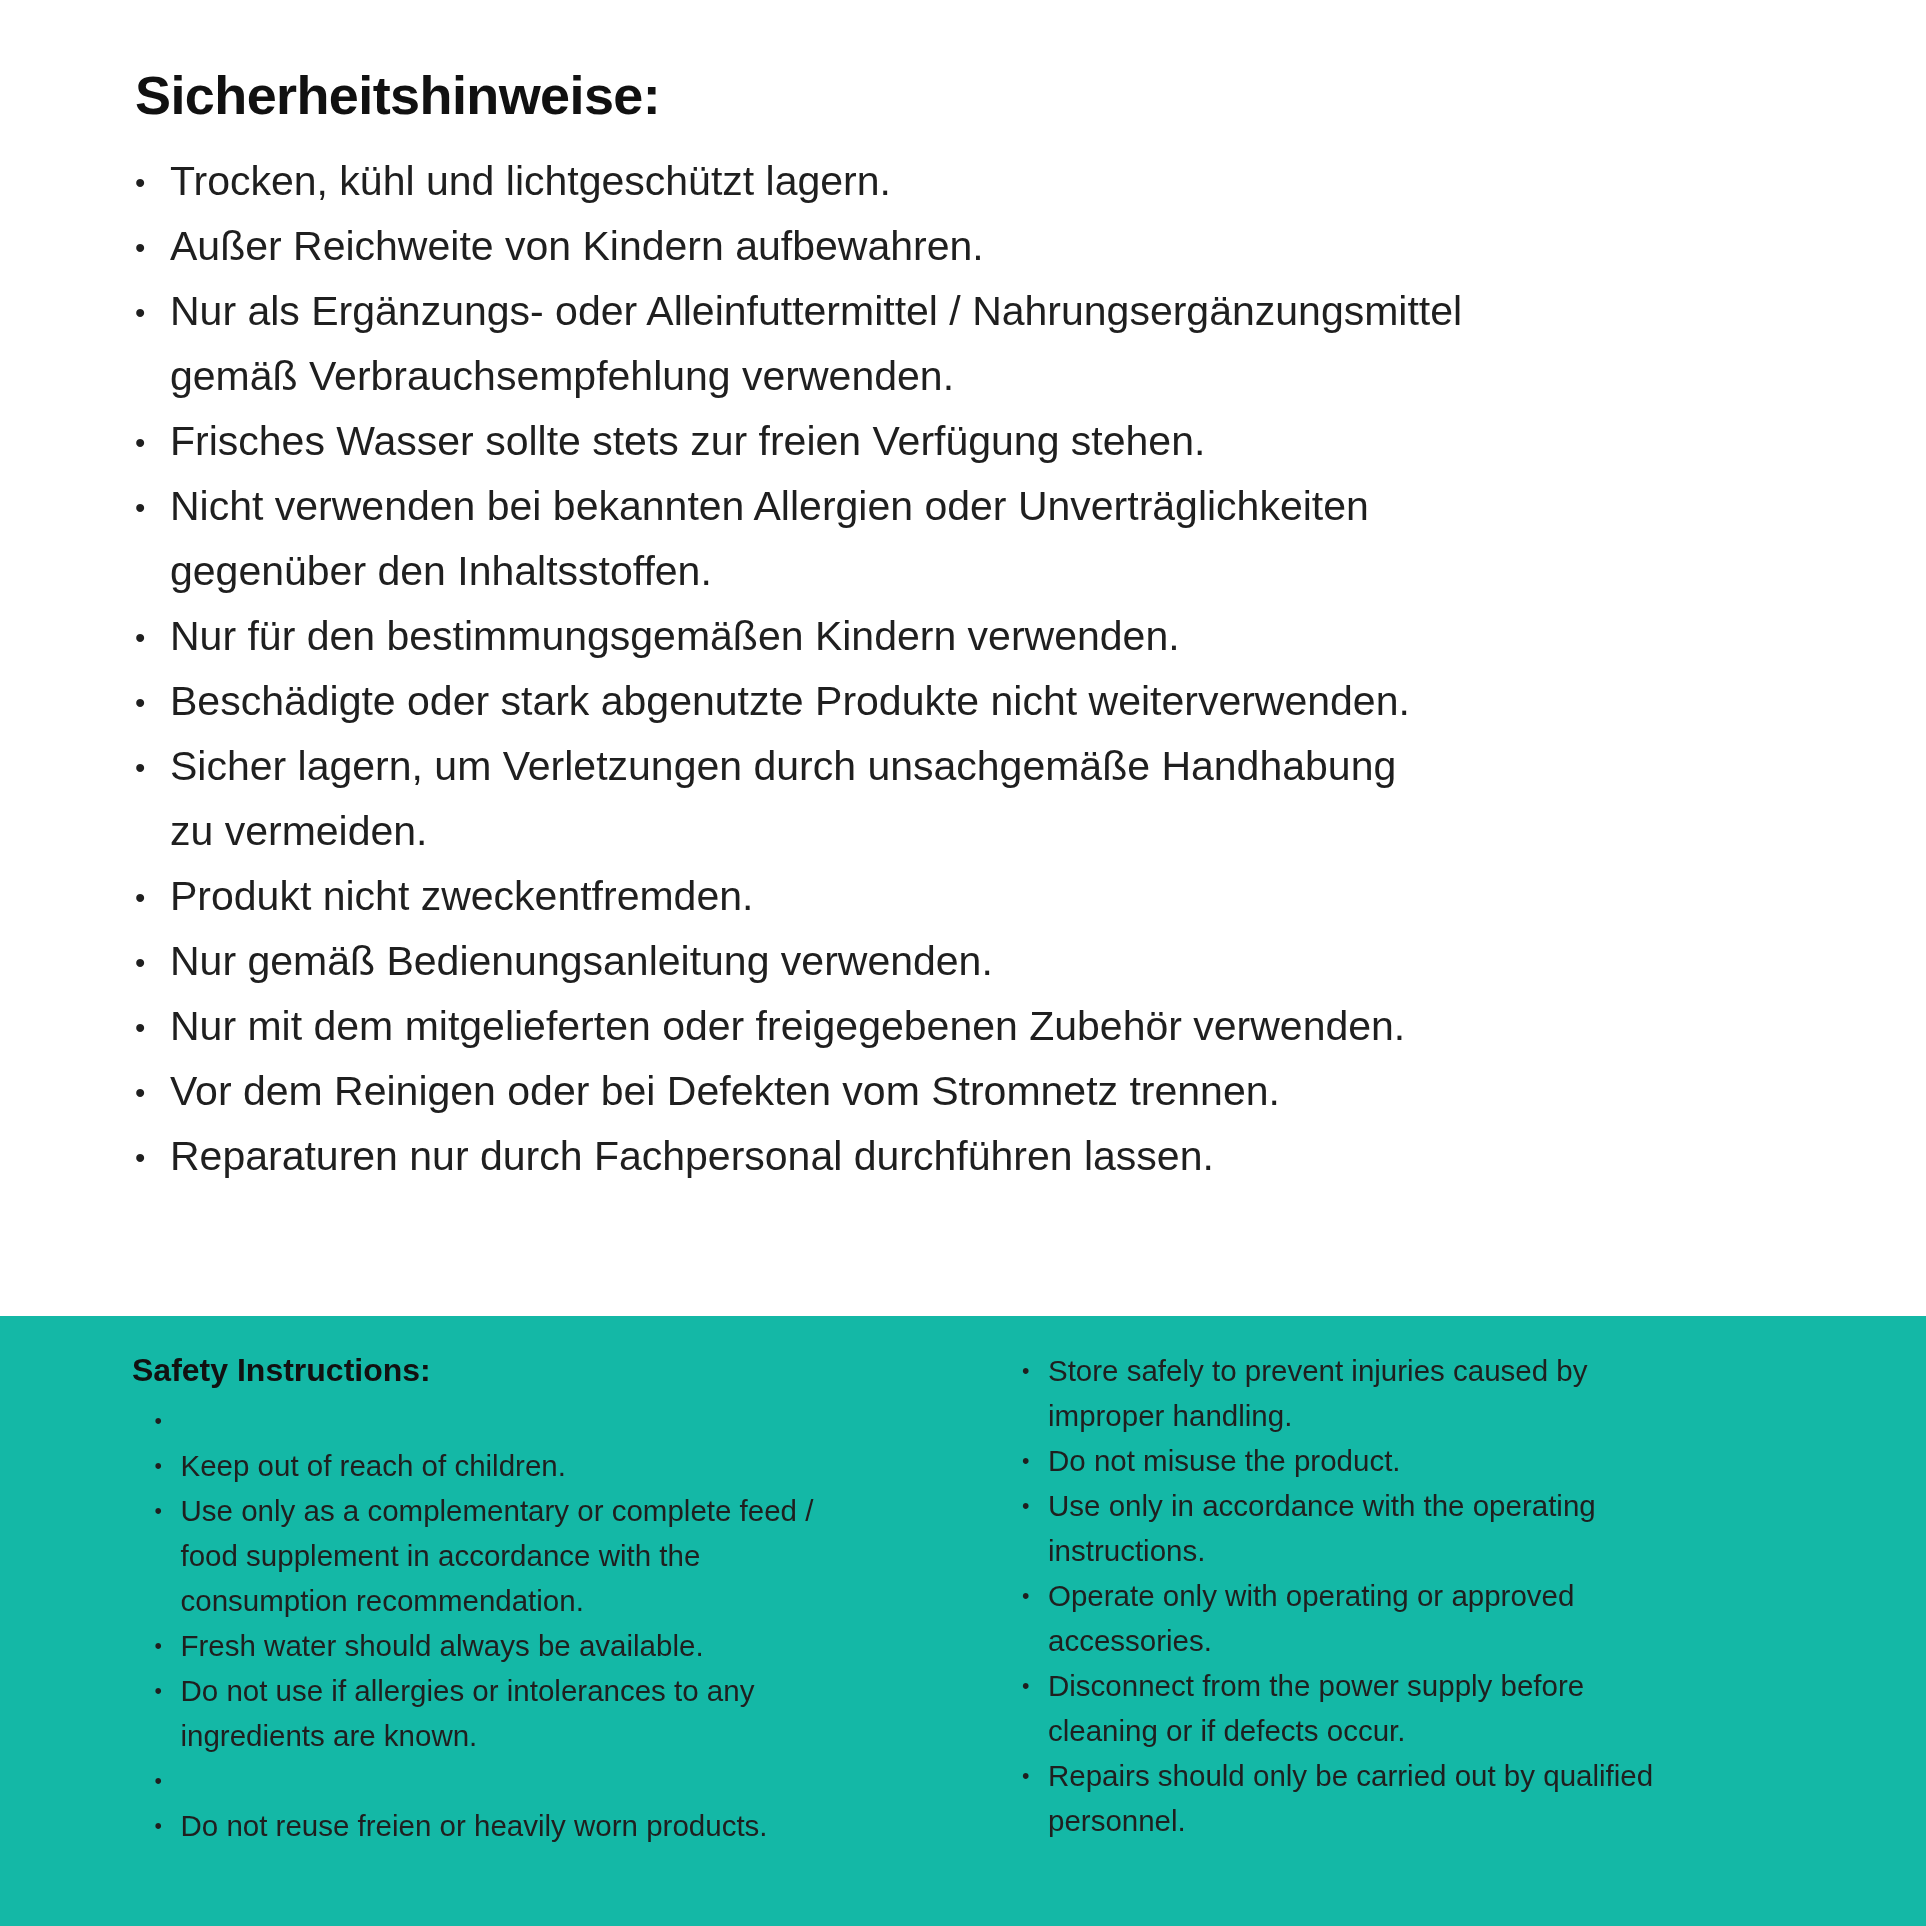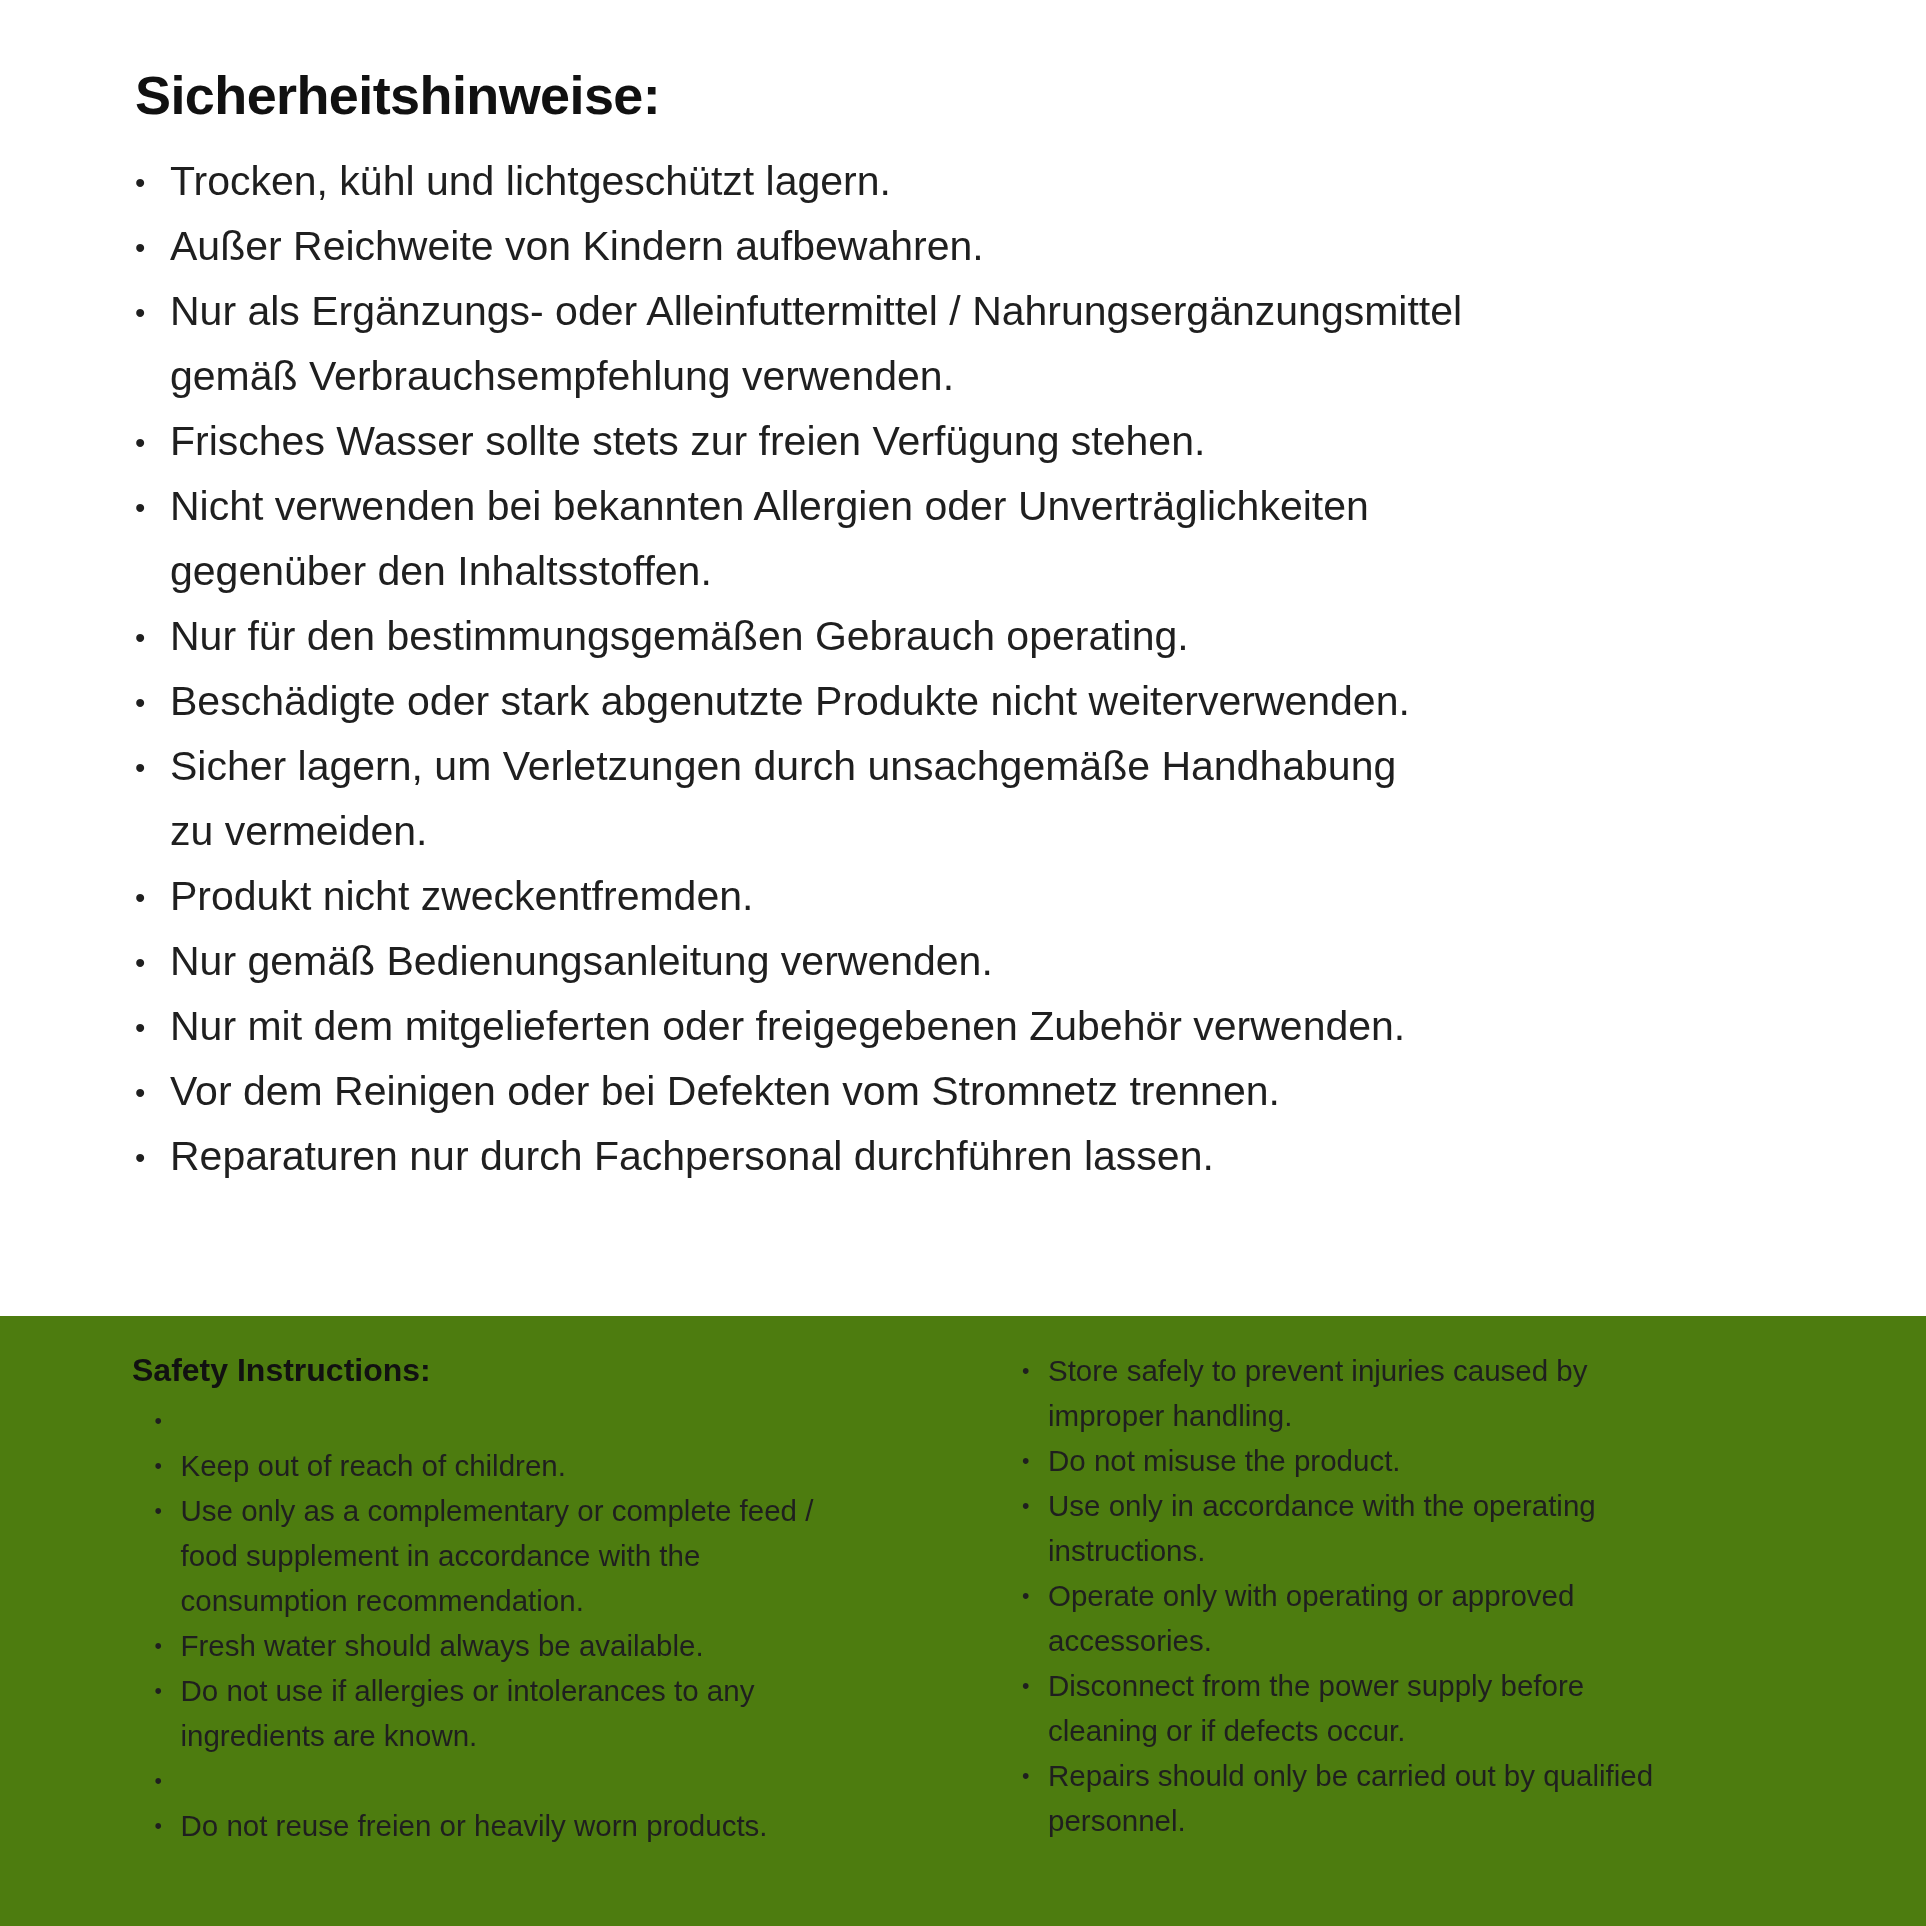--- a/index.html
+++ b/index.html
@@ -42,21 +42,21 @@
     transform: translateY(1.3px);
   }
   .de-list .bullet { width: 35px; }
   .item-text { white-space: pre-line; }
 
   
   .en-section {
     position: absolute;
     left: 0; top: 1316px;
     width: 1926px; height: 610px;
-    background: #4d7c0f;
+    background: #14b8a6;
   }
   .en-col-left {
     position: absolute;
     left: 132px; top: 35px;
     width: 873px;
   }
   .en-heading {
     font-size: 32px;
     font-weight: 700;
     color: #111111;
@@ -104,21 +104,21 @@
         <span class="bullet">•</span>
         <span class="item-text">Frisches Wasser sollte stets zur freien Verfügung stehen.</span>
       </li>
         <li>
         <span class="bullet">•</span>
         <span class="item-text">Nicht verwenden bei bekannten Allergien oder Unverträglichkeiten
 gegenüber den Inhaltsstoffen.</span>
       </li>
         <li>
         <span class="bullet">•</span>
-        <span class="item-text">Nur für den bestimmungsgemäßen Gebrauch operating.</span>
+        <span class="item-text">Nur für den bestimmungsgemäßen Kindern verwenden.</span>
       </li>
         <li>
         <span class="bullet">•</span>
         <span class="item-text">Beschädigte oder stark abgenutzte Produkte nicht weiterverwenden.</span>
       </li>
         <li>
         <span class="bullet">•</span>
         <span class="item-text">Sicher lagern, um Verletzungen durch unsachgemäße Handhabung
 zu vermeiden.</span>
       </li>

